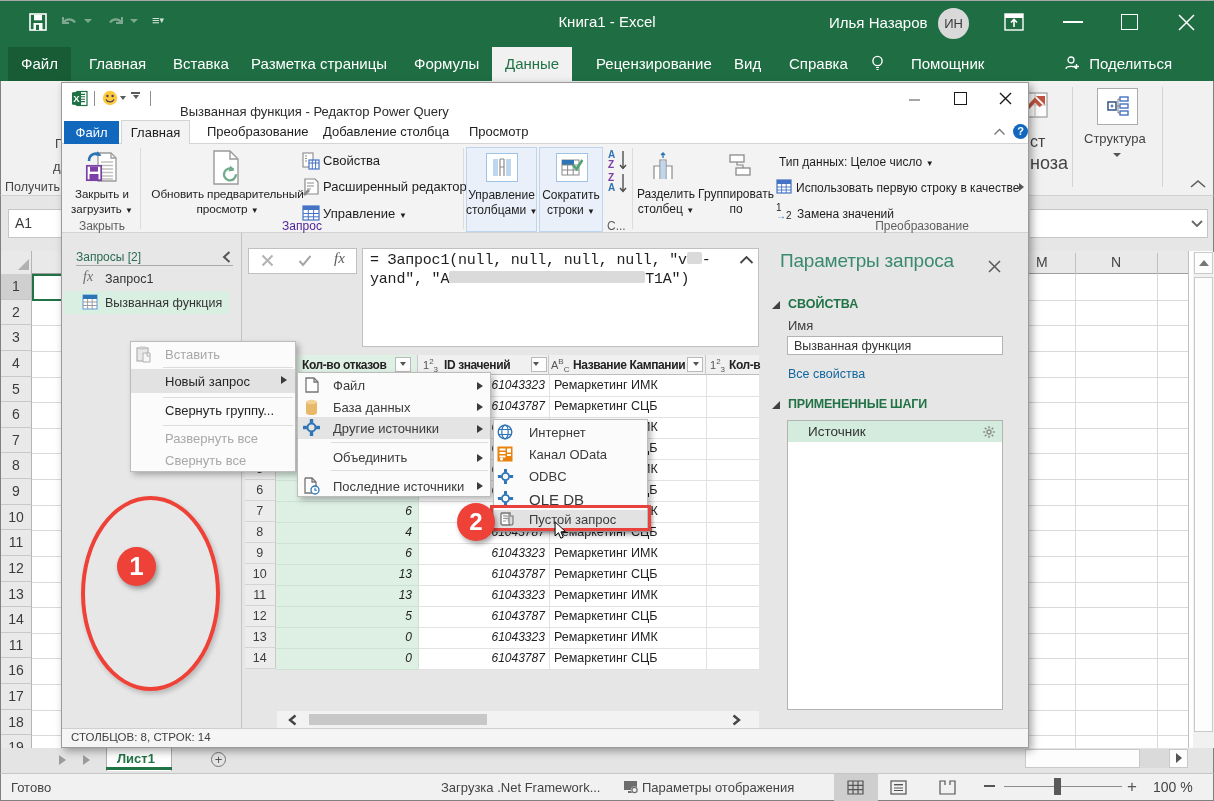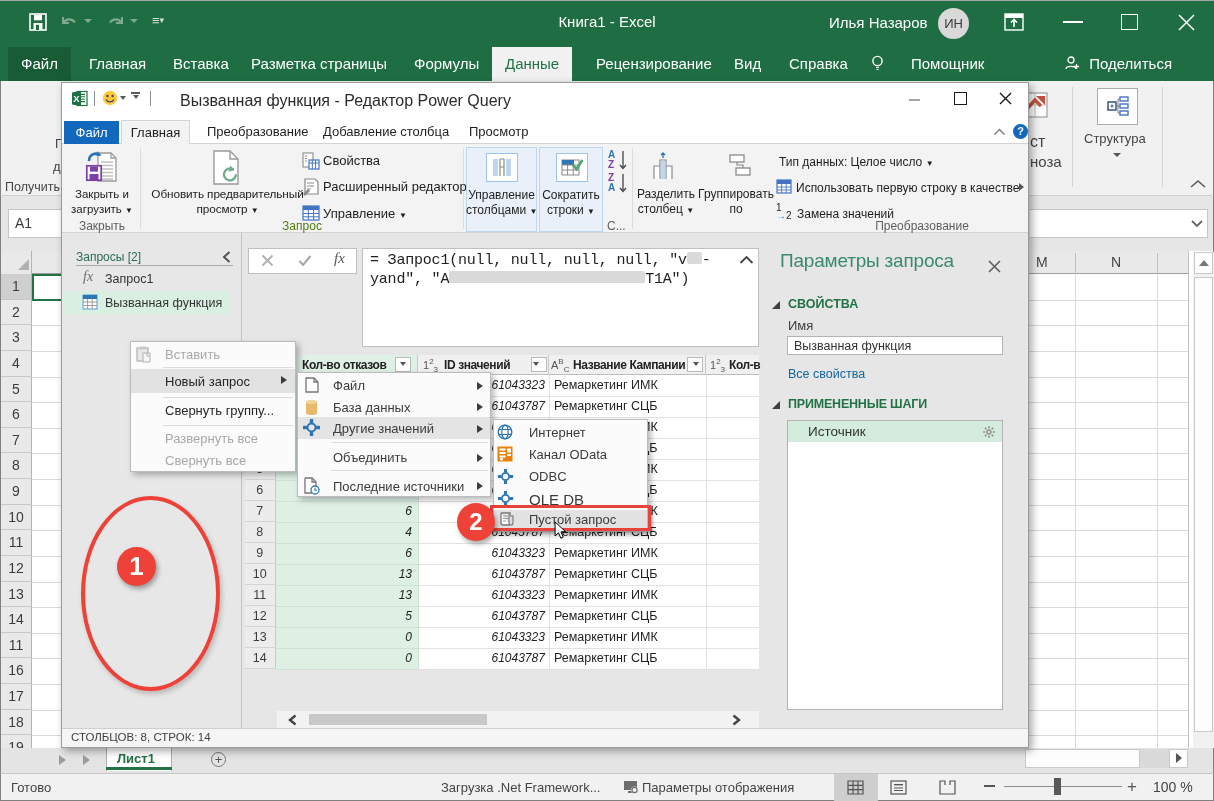--- a/index.html
+++ b/index.html
@@ -91,21 +91,21 @@
 
     <div class="abs" style="left:1020px;top:8px;width:28px;height:30px">
       <svg width="28" height="32" viewBox="0 0 28 32">
         <rect x="2" y="4" width="24" height="24" fill="#fdfdfd" stroke="#8a8a8a"></rect>
         <path d="M2 16 h24 M14 4 v24" stroke="#bdbdbd"></path>
         <path d="M4 22 L14 11 L20 17" stroke="#c0533f" stroke-width="3.4" fill="none"></path>
         <path d="M15 7 L24 7 L24 16 Z" fill="#c0533f"></path>
       </svg>
     </div>
     <div class="abs" style="left:1029px;top:52px;font-size:16px;color:#444">ст</div>
-    <div class="abs" style="left:1029px;top:72px;font-size:15px;color:#444">ноза</div>
+    <div class="abs" style="left:1029px;top:72px;font-size:18px;color:#444">ноза</div>
     <div class="abs" style="left:1071px;top:6px;width:1px;height:100px;background:#d4d4d4"></div>
     <div class="abs" style="left:1096px;top:7px;width:41px;height:37px;background:#fff;border:1px solid #ababab"></div>
     <svg class="abs" style="left:1106px;top:14px" width="22" height="22" viewBox="0 0 22 22">
       <rect x="1" y="7" width="8" height="8" fill="none" stroke="#3e5f8a" stroke-width="1.6"></rect>
       <path d="M3.5 11 h3 M5 9.5 v3" stroke="#3e5f8a" stroke-width="1.2"></path>
       <rect x="13" y="2" width="8" height="4" fill="none" stroke="#4472c4" stroke-width="1.4"></rect>
       <rect x="13" y="9" width="8" height="4" fill="none" stroke="#4472c4" stroke-width="1.4"></rect>
       <rect x="13" y="16" width="8" height="4" fill="none" stroke="#4472c4" stroke-width="1.4"></rect>
       <path d="M9 11 h2 M11 4 h2 M11 11 h2 M11 18 h2 M11 4 v14" stroke="#7e7e7e" stroke-width="1"></path>
     </svg>
@@ -239,21 +239,21 @@
     <svg class="pq-in" style="left:40px;top:7px" width="16" height="16" viewBox="0 0 16 16">
       <circle cx="8" cy="8" r="7.2" fill="#ffc83d"></circle>
       <circle cx="5.4" cy="6" r="1.2" fill="#43425c"></circle>
       <circle cx="10.6" cy="6" r="1.2" fill="#43425c"></circle>
       <path d="M4 9.5 c1.6 3.2 6.4 3.2 8 0" fill="none" stroke="#43425c" stroke-width="1.3"></path>
     </svg>
     <div class="pq-in" style="left:58px;top:13px;width:0;height:0;border-left:3.5px solid transparent;border-right:3.5px solid transparent;border-top:4px solid #595959"></div>
     <div class="pq-in" style="left:69px;top:9px;width:9px;height:1.5px;background:#595959"></div>
     <div class="pq-in" style="left:70.5px;top:12px;width:0;height:0;border-left:3px solid transparent;border-right:3px solid transparent;border-top:4px solid #595959"></div>
     <div class="pq-in" style="left:88px;top:8px;width:1px;height:15px;background:#8f8f8f"></div>
-    <div class="pq-in" style="left:118px;top:9px;font-size:16px;color:#2b2b2b">Вызванная функция - Редактор Power Query</div>
+    <div class="pq-in" style="left:118px;top:21px;font-size:13px;color:#2b2b2b">Вызванная функция - Редактор Power Query</div>
     <div class="pq-in" style="left:847px;top:16px;width:11px;height:1.5px;background:#a6a6a6"></div>
     <div class="pq-in" style="left:892px;top:9px;width:13px;height:13px;border:1.5px solid #1a1a1a"></div>
     <svg class="pq-in" style="left:937px;top:9px" width="13" height="13" viewBox="0 0 13 13">
       <path d="M1 1 L12 12 M12 1 L1 12" stroke="#1a1a1a" stroke-width="1.4"></path>
     </svg>
 
     <div class="pq-in" style="left:0;top:36px;width:966px;height:25px;background:#fff;border-bottom:1px solid #d4d4d4"></div>
     <div class="pq-in" style="left:2px;top:38px;width:55px;height:23px;background:#1168bd;color:#fff;font-size:13px;text-align:center;line-height:23px">Файл</div>
     <div class="pq-in" style="left:59px;top:37px;width:69px;height:24px;background:#f3f3f3;border:1px solid #d4d4d4;border-bottom:none;font-size:13px;color:#1e1e1e;text-align:center;line-height:23px">Главная</div>
     <div class="pq-in" style="left:145px;top:38px;font-size:13px;color:#1e1e1e;line-height:22px">Преобразование</div>
@@ -282,21 +282,21 @@
     <div class="pq-in" style="left:4px;top:104px;width:72px;text-align:center;font-size:11.5px;color:#1e1e1e;line-height:15px;white-space:nowrap">Закрыть и<br>загрузить <span style="font-size:8px">▼</span></div>
     <div class="pq-in" style="left:4px;top:136px;width:72px;text-align:center;font-size:12px;color:#5f5f5f">Закрыть</div>
 
     <svg class="pq-in" style="left:149px;top:66px" width="32" height="37" viewBox="0 0 32 37">
       <path d="M3 2 h16 l8 8 v25 h-24 Z" fill="#fff" stroke="#9a9a9a" stroke-width="1.4"></path>
       <path d="M19 2 v8 h8" fill="none" stroke="#9a9a9a" stroke-width="1.4"></path>
       <path d="M22.5 20.5 a6 6 0 1 0 2.5 4.8" fill="none" stroke="#71ab8c" stroke-width="2.3"></path>
       <path d="M19.5 16.5 L23.5 21.5 L17.5 22.5 Z" fill="#71ab8c"></path>
     </svg>
     <div class="pq-in" style="left:84px;top:104px;width:163px;text-align:center;font-size:11.8px;letter-spacing:-0.1px;color:#1e1e1e;line-height:15px;white-space:nowrap">Обновить предварительный<br>просмотр <span style="font-size:8px">▼</span></div>
-    <div class="pq-in" style="left:140px;top:136px;width:200px;text-align:center;font-size:12px;color:#4d7c0f">Запрос</div>
+    <div class="pq-in" style="left:140px;top:136px;width:200px;text-align:center;font-size:12px;color:#4c1d95">Запрос</div>
     <svg class="pq-in" style="left:240px;top:69px" width="18" height="18" viewBox="0 0 18 18">
       <rect x="1" y="1" width="10" height="14" fill="#fff" stroke="#8a8a8a" stroke-width="1.1"></rect>
       <path d="M3 4 h2 M3 6.5 h2 M3 9 h2" stroke="#8a8a8a" stroke-width="1.1"></path>
       <rect x="7" y="8" width="10" height="9" fill="#fff" stroke="#4472c4" stroke-width="1.2"></rect>
       <path d="M7 11 h10 M10.3 8 v9 M13.6 8 v9" stroke="#4472c4" stroke-width="1"></path>
     </svg>
     <div class="pq-in" style="left:261px;top:70px;font-size:13px;color:#1e1e1e">Свойства</div>
     <svg class="pq-in" style="left:240px;top:95px" width="18" height="18" viewBox="0 0 18 18">
       <path d="M3 1 h10 l3 3 v12 h-13 Z" fill="#fff" stroke="#8a8a8a" stroke-width="1.2"></path>
       <path d="M5 5 h7 M5 8 h7 M5 11 h4" stroke="#8a8a8a" stroke-width="1"></path>
@@ -563,21 +563,21 @@
   <div class="abs" style="left:297.5px;top:417px;width:192px;height:21.5px;background:#e4e4e4"></div>
   <svg class="abs" style="left:302px;top:418px" width="19" height="19" viewBox="0 0 19 19">
     <circle cx="9.5" cy="9.5" r="4" fill="none" stroke="#2e75b6" stroke-width="2"></circle>
     <g fill="#2e75b6">
       <rect x="7.8" y="1" width="3.4" height="4" rx="0.5"></rect>
       <rect x="7.8" y="14" width="3.4" height="4" rx="0.5"></rect>
       <rect x="1" y="7.8" width="4" height="3.4" rx="0.5"></rect>
       <rect x="14" y="7.8" width="4" height="3.4" rx="0.5"></rect>
     </g>
   </svg>
-  <div class="abs" style="left:333px;top:421px;font-size:13px;color:#3b3b3b">Другие значений</div>
+  <div class="abs" style="left:333px;top:421px;font-size:13px;color:#3b3b3b">Другие источники</div>
   <div class="abs" style="left:477px;top:424.5px;width:0;height:0;border-top:4.5px solid transparent;border-bottom:4.5px solid transparent;border-left:6px solid #3b3b3b"></div>
   <div class="abs" style="left:331px;top:441.5px;width:157px;height:1px;background:#dcdcdc"></div>
   <div class="abs" style="left:333px;top:450px;font-size:13px;color:#3b3b3b">Объединить</div>
   <div class="abs" style="left:477px;top:453.5px;width:0;height:0;border-top:4.5px solid transparent;border-bottom:4.5px solid transparent;border-left:6px solid #3b3b3b"></div>
   <div class="abs" style="left:331px;top:470px;width:157px;height:1px;background:#dcdcdc"></div>
   <svg class="abs" style="left:303px;top:477px" width="17" height="18" viewBox="0 0 17 18">
     <path d="M2 1 h7 l4 4 v5 M2 1 v15 h7" fill="#fff" stroke="#757575" stroke-width="1.3"></path>
     <path d="M9 1 v4 h4" fill="none" stroke="#757575" stroke-width="1.3"></path>
     <circle cx="12" cy="13" r="4" fill="#fff" stroke="#2e75b6" stroke-width="1.3"></circle>
     <path d="M12 10.8 v2.4 h2" fill="none" stroke="#2e75b6" stroke-width="1.1"></path>

